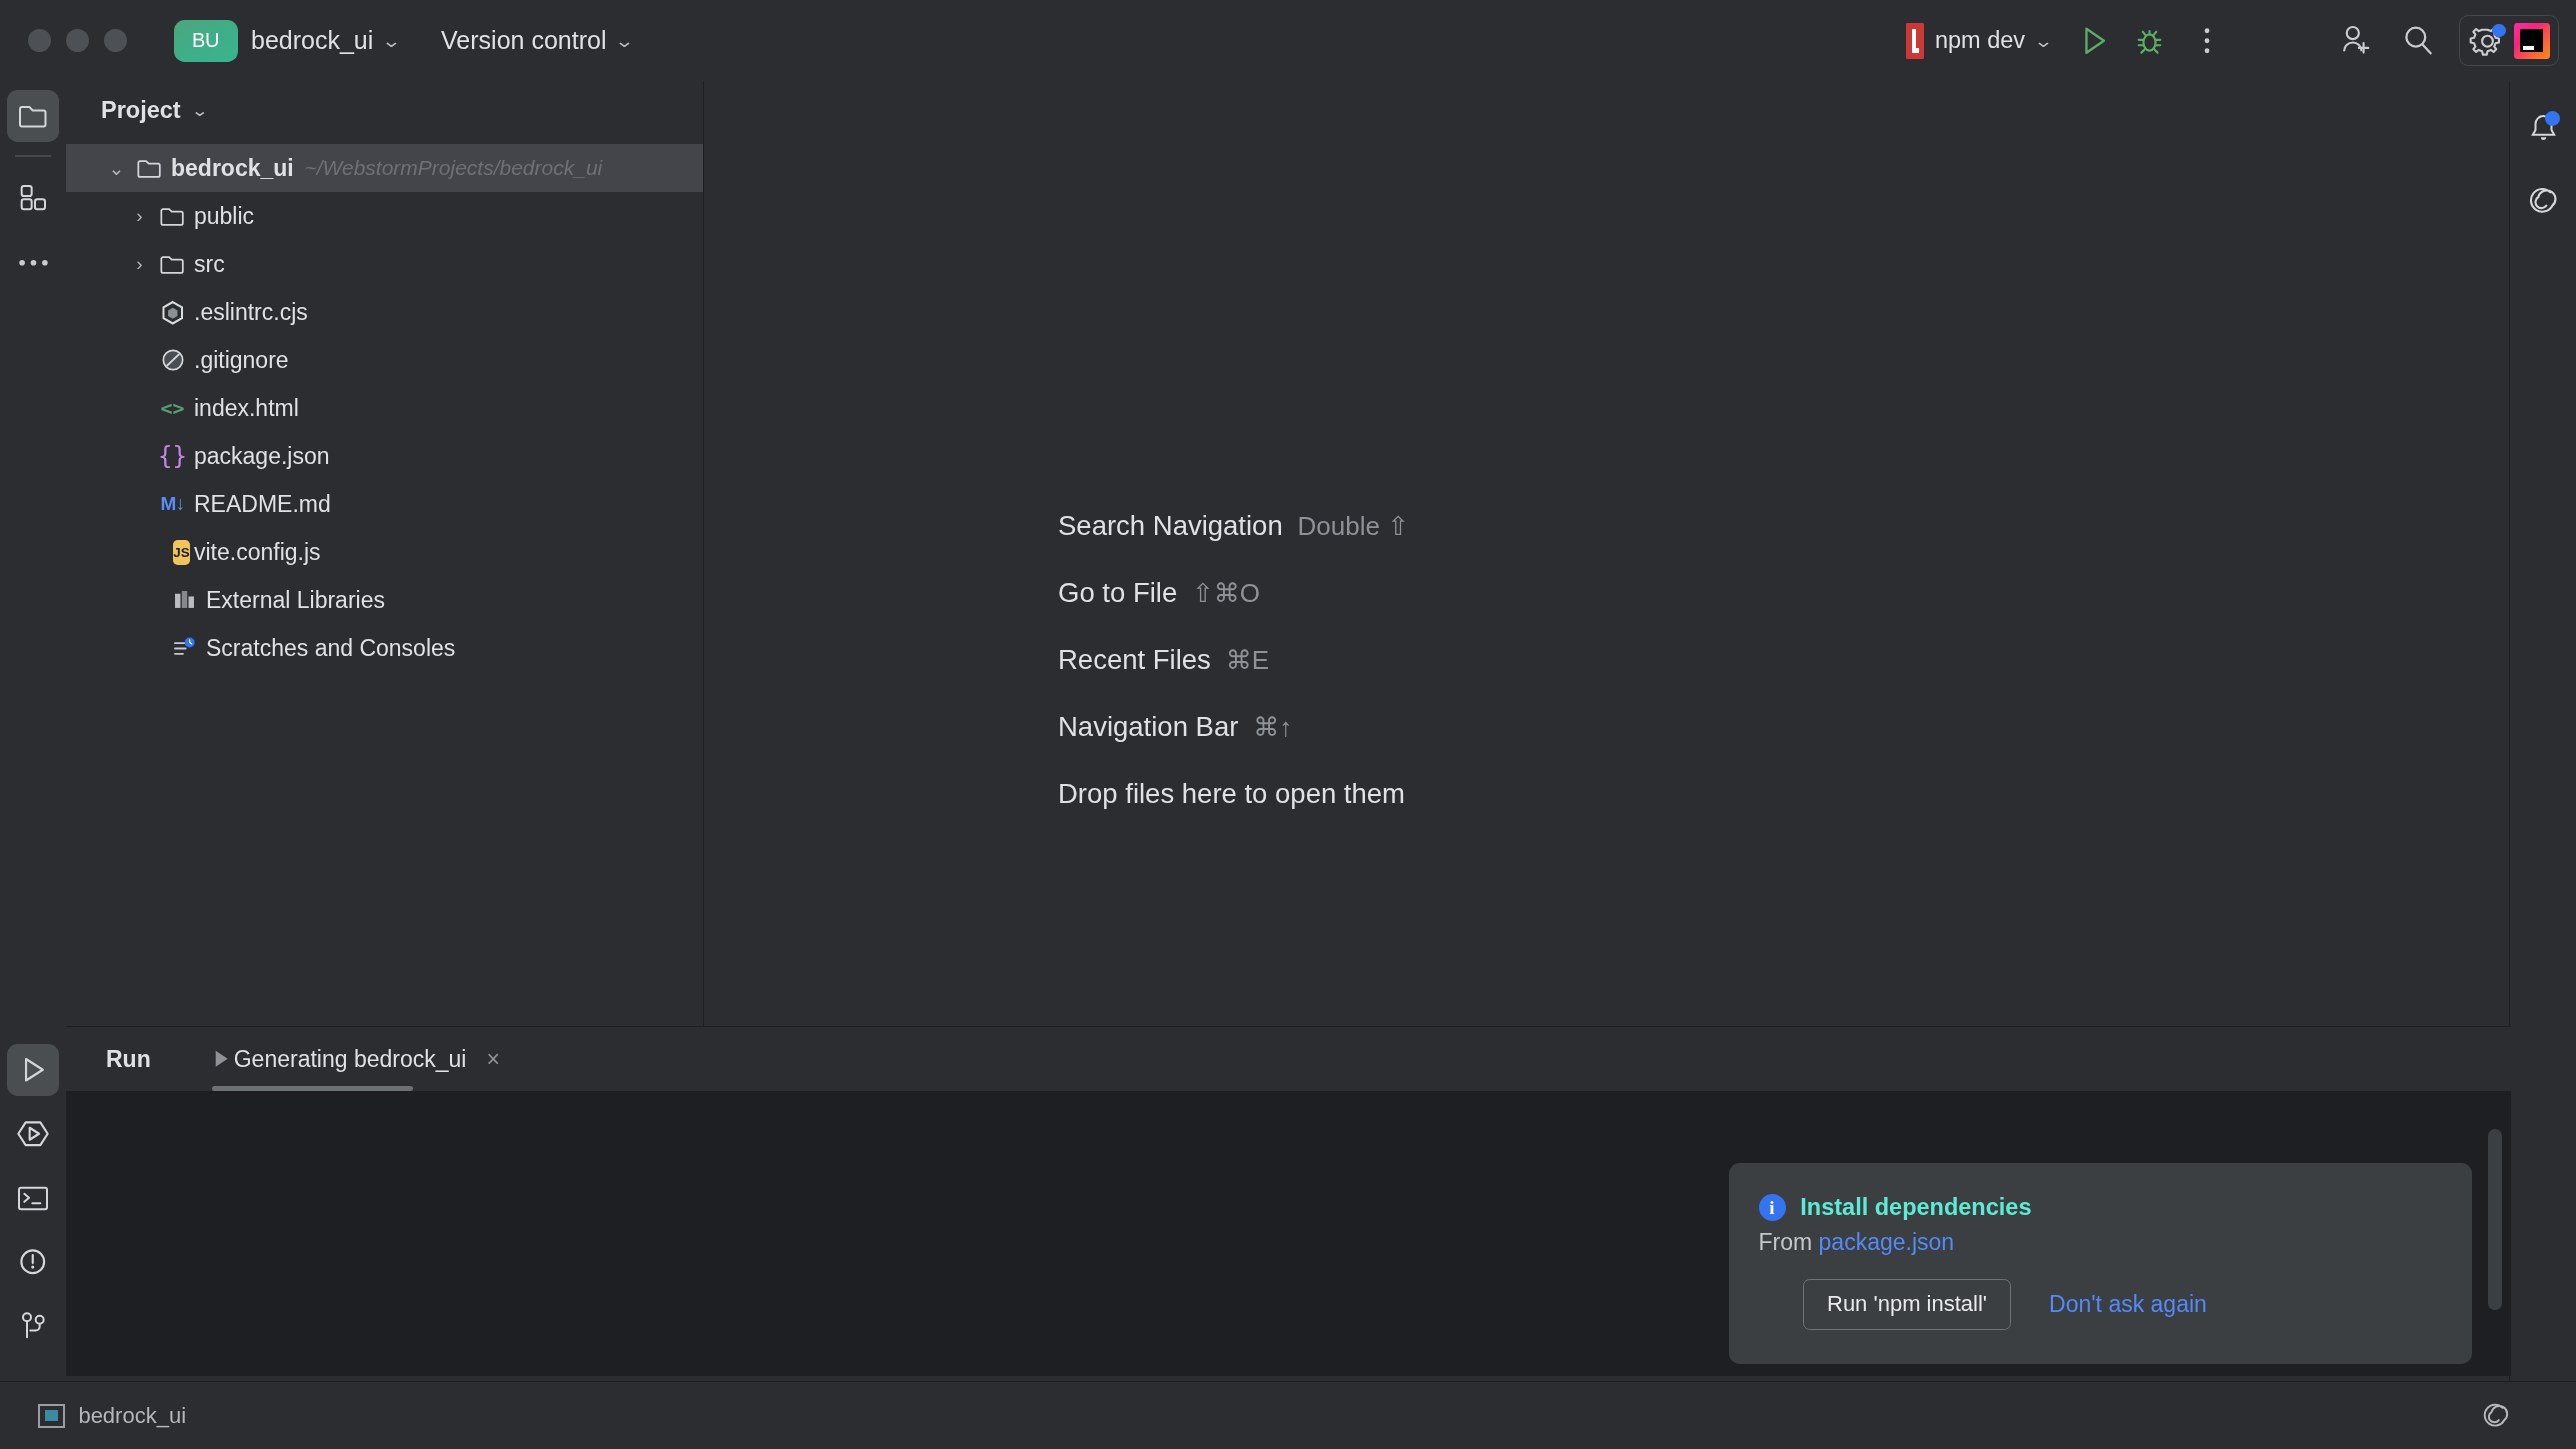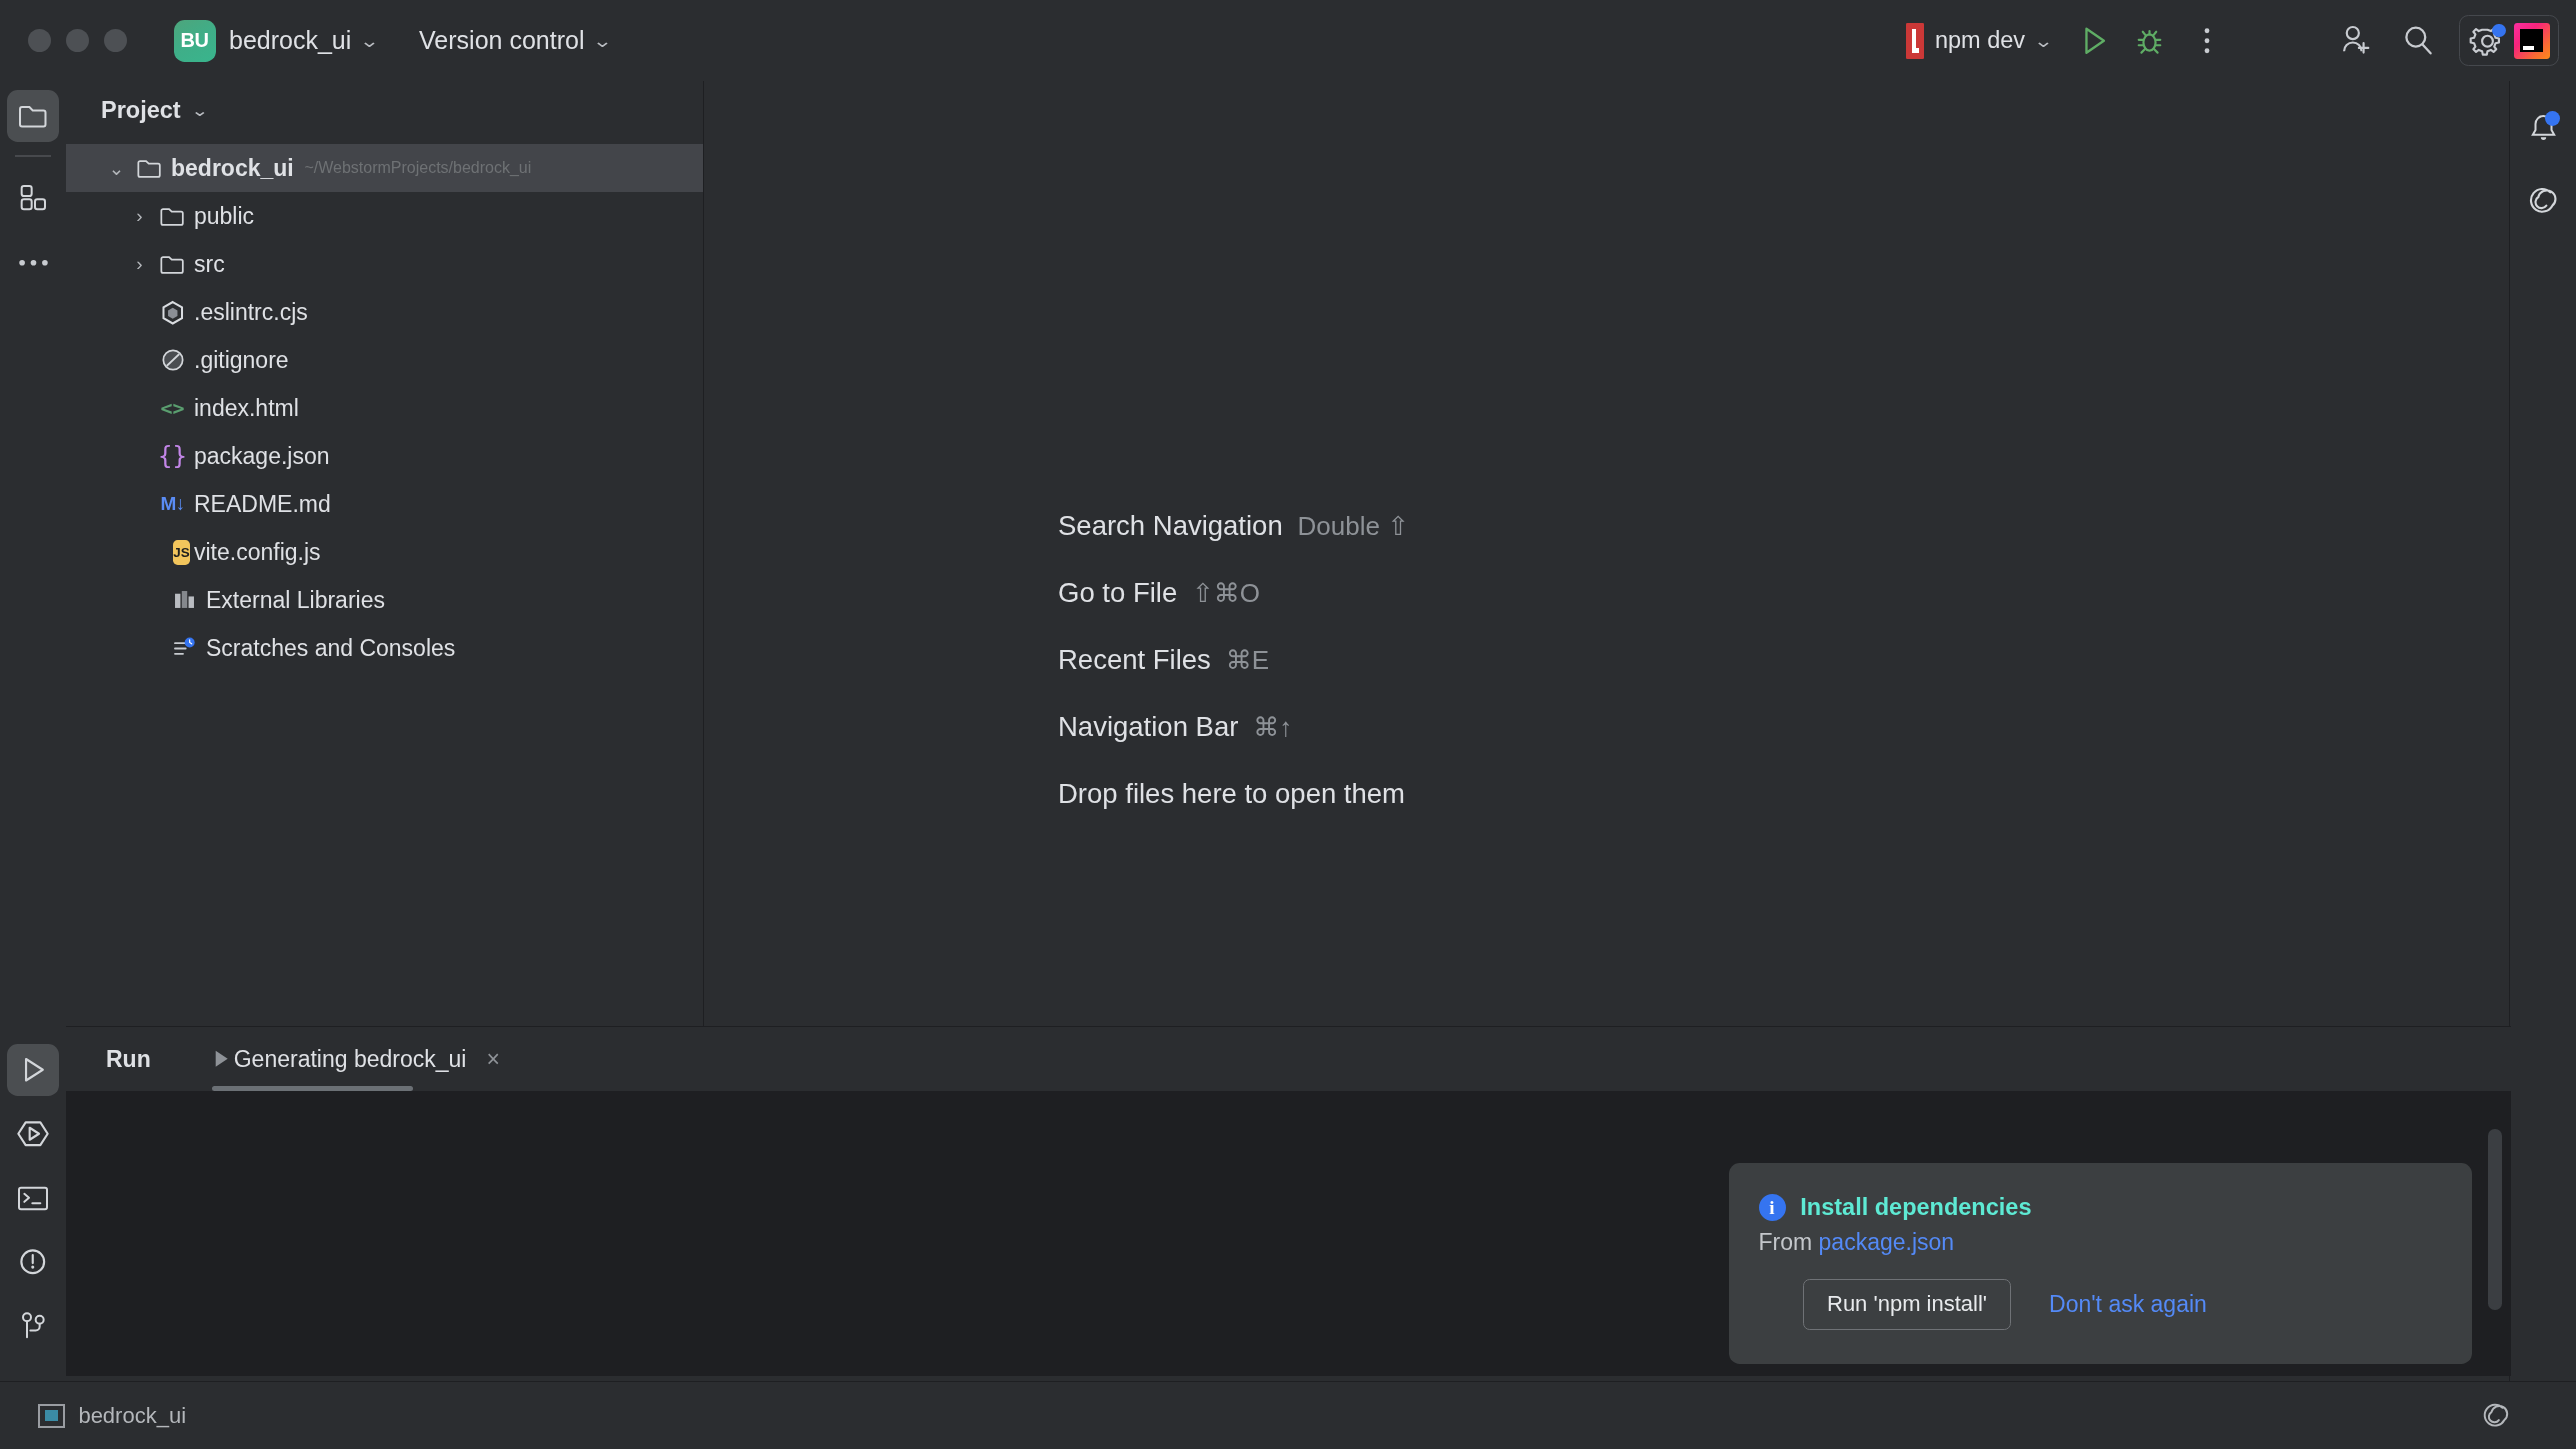--- a/index.html
+++ b/index.html
@@ -22,23 +22,23 @@
     width: 2576px; height: 81px;
     background: #2b2d30;
     display: flex; align-items: center;
   }
   .traffic {
     display: flex; gap: 14.8px; margin-left: 28px;
   }
   .tl { width: 23px; height: 23px; border-radius: 50%; background: #4d5054; }
 
   .proj-badge {
-    width: 42px; height: 42px; border-radius: 10.7px;
+    width: 64px; height: 42px; border-radius: 10.7px;
     background: linear-gradient(150deg, #4da57c 0%, #3fae88 50%, #39b58d 100%);
-    color: #ffffff; font-size: 20px; font-weight: bold;
+    color: #ffffff; font-size: 20px; font-weight: normal;
     display: flex; align-items: center; justify-content: center;
     letter-spacing: -0.3px;
     margin-left: 47px;
   }
   .proj-name {
     color: #dfe1e5; font-size: 25px; margin-left: 13.4px; white-space: nowrap;
   }
   .chev {
     color: #b9bcc1; font-size: 18px; margin-left: 10.7px;
     display: inline-block; transform: scaleX(1.35);
@@ -121,21 +121,21 @@
     height: 48px; display: flex; align-items: center;
     white-space: nowrap;
   }
   .trow.sel { background: #43454a; }
   .tw-chev {
     width: 31px; display: flex; align-items: center; justify-content: center;
     color: #b4b7bb; font-size: 19px; flex: 0 0 31px;
   }
   .tlabel { color: #dfe1e5; font-size: 23px; }
   .tlabel.bold { font-weight: bold; }
-  .tpath { color: #6e7174; font-size: 16px; margin-left: 10.7px; }
+  .tpath { color: #6e7174; font-size: 21px; margin-left: 10.7px; font-style: italic; }
   .ticon { width: 35px; display: flex; align-items: center; justify-content: center; flex: 0 0 35px; margin-right: 4px; }
 
   .ic-js {
     width: 25px; height: 25px; border-radius: 4.7px; background: #f2c55c;
     color: #20201e; font-size: 13.4px; font-weight: bold;
     display: flex; align-items: center; justify-content: center; margin-left: 18px;
   }
   .ic-md { color: #5a8cf5; font-size: 19px; font-weight: bold; letter-spacing: -0.7px; }
   .ic-braces { color: #c386e8; font-size: 24px; font-family: "DejaVu Sans Mono", monospace; }
   .ic-angle { color: #5a9e6f; font-size: 20px; font-family: "DejaVu Sans Mono", monospace; font-weight: bold; }

